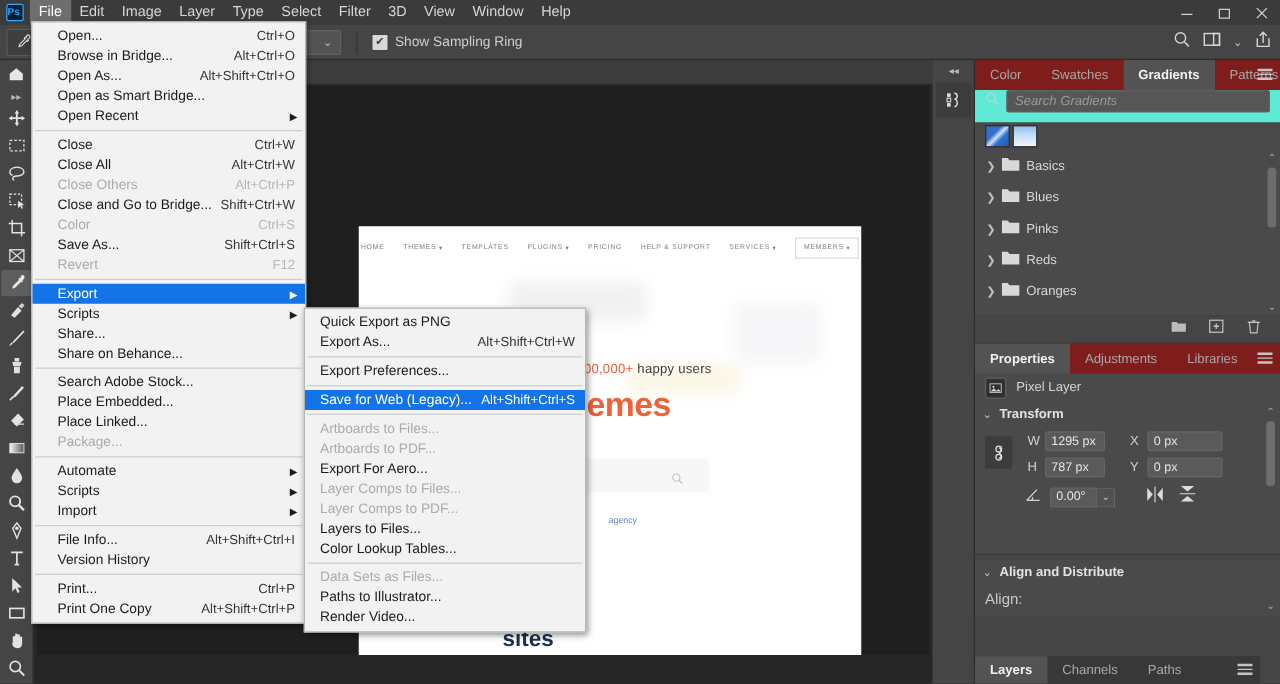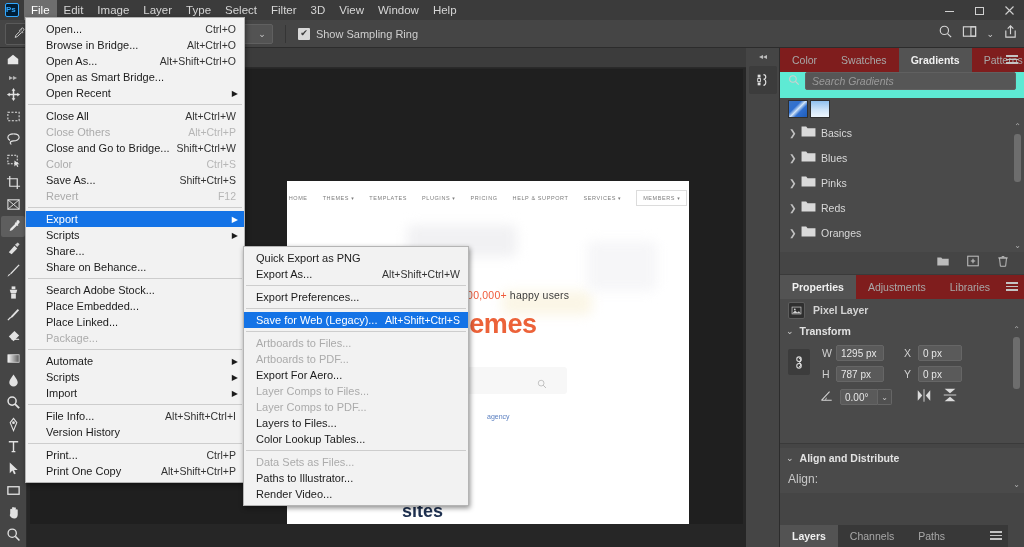--- a/index.html
+++ b/index.html
@@ -206,32 +206,32 @@
     height:22px; background:#454545; display:flex; align-items:center;
     justify-content:flex-end; gap:16px; padding-right:14px; color:#c6c6c6;
   }
 
   
   .prop-head { height:22px; display:flex; align-items:center; padding-left:8px; background:#4a4a4a; }
   .prop-thumb {
     width:17px; height:17px; background:#2f2f2f; border:1px solid #5d5d5d; border-radius:2px;
     display:flex; align-items:center; justify-content:center; margin-right:8px; color:#d0d0d0;
   }
-  .prop-title { font-size:10.5px; color:#d4d4d4;font-weight:bold; }
+  .prop-title { font-size:10.5px; color:#d4d4d4; }
   .sectionhdr { height:20px; display:flex; align-items:center; padding-left:6px; font-size:10.5px; color:#e2e2e2; font-weight:bold; }
   .sectionhdr .chev { margin-right:6px; font-size:9px; color:#cdcdcd; font-weight:normal; }
   .tform { padding: 4px 0 0 6px; position:relative; }
   .link-btn {
     position:absolute; left:8px; top:8px; width:22px; height:26px; background:#3c3c3c;
     border-radius:2px; display:flex; align-items:center; justify-content:center; color:#dedede;
   }
   .frow { display:flex; align-items:center; margin-bottom:5px; padding-left:36px; }
   .flabel { width:14px; font-size:10.5px; color:#d0d0d0; }
   .finput {
-    width:44px; height:16px; background:#5a5a5a; border:1px solid #666; border-radius:2px;
+    width:60px; height:16px; background:#5a5a5a; border:1px solid #666; border-radius:2px;
     font-size:10px; color:#e6e6e6; display:flex; align-items:center; padding:0 4px; margin-right:20px;
   }
   .finput.wide { width:48px; }
   .arow { display:flex; align-items:center; padding-left:34px; margin-top:3px; }
   .angle-ico { color:#d5d5d5; margin-right:6px; }
   .angle-in {
     width:38px; height:16px; background:#5a5a5a; border:1px solid #666; border-radius:2px 0 0 2px;
     font-size:10px; color:#e6e6e6; display:flex; align-items:center; padding:0 4px;
   }
   .angle-dd {
@@ -542,20 +542,24 @@
       </div>
       <div class="mrow">
         <span class="lbl">Open as Smart Bridge...</span>
       </div>
       <div class="mrow">
         <span class="lbl">Open Recent</span>
         <span class="arrow">▶</span>
       </div>
       <div class="msep"></div>
       <div class="mrow">
+        <span class="lbl">Close</span>
+        <span class="acc">Ctrl+W</span>
+      </div>
+      <div class="mrow">
         <span class="lbl">Close All</span>
         <span class="acc">Alt+Ctrl+W</span>
       </div>
       <div class="mrow disabled">
         <span class="lbl">Close Others</span>
         <span class="acc">Alt+Ctrl+P</span>
       </div>
       <div class="mrow">
         <span class="lbl">Close and Go to Bridge...</span>
         <span class="acc">Shift+Ctrl+W</span>

